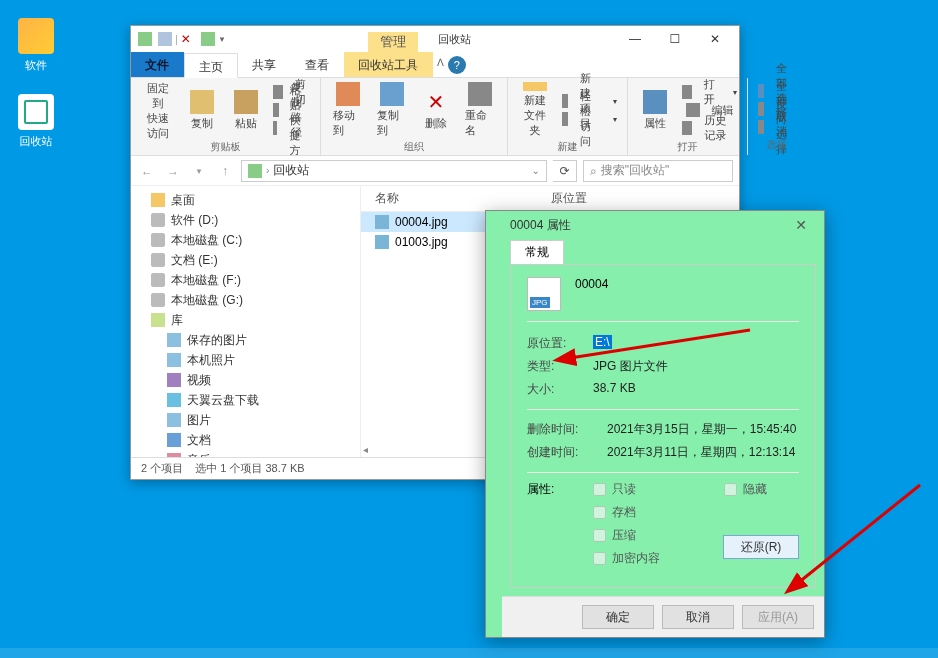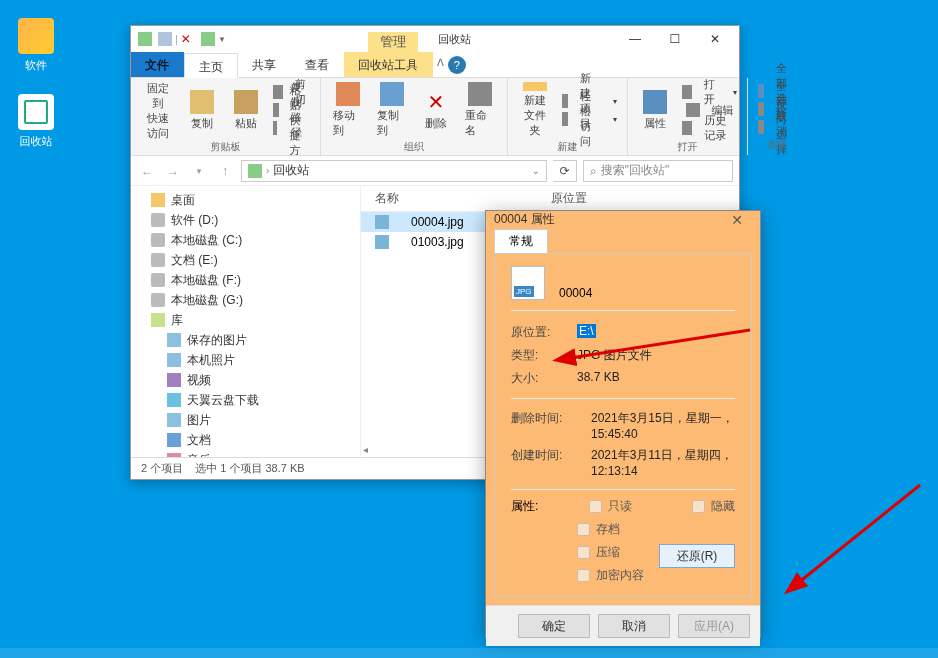--- a/index.html
+++ b/index.html
@@ -61,45 +61,45 @@
 .ico.doc { background:#6aa0d8; }
 .ico.mus { background:#e08ca0; }
 .ico.cloud { background:#6ac0e0; }
 
 .exp-list { flex:1; display:flex; flex-direction:column; font-size:12px; }
 .exp-list .cols { display:flex; border-bottom:1px solid #eee; color:#555; padding:4px 0; }
 .exp-list .cols .c1 { width:190px; padding-left:14px; }
 .exp-list .cols .c2 { flex:1; }
 .exp-list .row { display:flex; padding:3px 0; align-items:center; }
 .exp-list .row.sel { background:#cce8ff; }
-.exp-list .row .c1 { width:190px; padding-left:14px; display:flex; align-items:flex-start; gap:22px; }
+.exp-list .row .c1 { width:190px; padding-left:14px; display:flex; align-items:flex-start; gap:6px; }
 .exp-list .row .c2 { flex:1; color:#555; }
 .exp-list .fico { width:14px; height:14px; background:#7ab5d8; display:inline-block; }
 
 .exp-status { height:22px; border-top:1px solid #ddd; font-size:11px; color:#555; display:flex; align-items:center; padding:0 10px; gap:12px; }
 
 
-.propdlg { position:absolute; left:485px; top:210px; width:276px; height:428px; background:#fdba74; border:1px solid #888; box-shadow:0 4px 18px rgba(0,0,0,0.35); display:flex; flex-direction:column; font-size:12px; }
+.propdlg { position:absolute; left:485px; top:210px; width:340px; height:428px; background:#86efac; border:1px solid #888; box-shadow:0 4px 18px rgba(0,0,0,0.35); display:flex; flex-direction:column; font-size:12px;padding-left:16px; }
 .propdlg .pd-title { height:28px; display:flex; align-items:center; padding:0 8px; color:#333; }
 .propdlg .pd-title .close { margin-left:auto; width:30px; text-align:center; font-size:14px; color:#555; }
 .propdlg .pd-tabs { padding:0 8px; }
 .propdlg .pd-tabs .ptab { display:inline-block; border:1px solid #ccc; border-bottom:1px solid #fff; padding:3px 14px; background:#fff; position:relative; top:1px; }
 .propdlg .pd-body { border:1px solid #ccc; margin:0 8px 8px; flex:1; padding:12px 16px; position:relative; }
-.pd-head { display:flex; align-items:flex-end; gap:14px; padding-bottom:10px; border-bottom:1px solid #eee; margin-bottom:10px; }
+.pd-head { display:flex; align-items:flex-start; gap:14px; padding-bottom:10px; border-bottom:1px solid #eee; margin-bottom:10px; }
 .pd-head .jpg-ico { width:34px; height:34px; background:#fff; border:1px solid #bbb; position:relative; display:flex; align-items:flex-end; }
 .pd-head .jpg-ico::after { content:"JPG"; font-size:8px; background:#3a87c7; color:#fff; padding:1px 2px; position:absolute; bottom:2px; left:2px; }
 .pd-row { display:flex; padding:3px 0; color:#333; }
 .pd-row .k { width:66px; color:#444; }
 .pd-row .v { flex:1; color:#222; }
 .pd-row .v.sel { background:#0078d7; color:#fff; padding:0 2px; display:inline-block; flex:0 0 auto; }
 .pd-sep { border-top:1px solid #eee; margin:8px 0; }
 .pd-attrs { display:flex; }
 .pd-attrs .k { width:66px; }
 .pd-attrs .opts { display:flex; flex-direction:column; gap:6px; flex:1; }
-.pd-attrs .optrow { display:flex; gap:60px;justify-content:flex-end; }
+.pd-attrs .optrow { display:flex; gap:88px; }
 .pd-attrs label { display:flex; align-items:center; gap:6px; color:#555; }
 .pd-attrs input { width:13px; height:13px; }
 .pd-restore { position:absolute; right:16px; bottom:28px; width:76px; height:24px; border:1px solid #7aa7d4; background:#e5f1fb; color:#333; font-size:12px; }
 
 .propdlg .pd-buttons { display:flex; justify-content:flex-end; gap:8px; padding:8px 10px; background:#f0f0f0; border-top:1px solid #ddd; }
 .propdlg .pd-buttons button { width:72px; height:24px; border:1px solid #bbb; background:#e1e1e1; font-size:12px; color:#333; }
 .propdlg .pd-buttons button.disabled { color:#999; }
 
 
 .arrow { position:absolute; pointer-events:none; }

